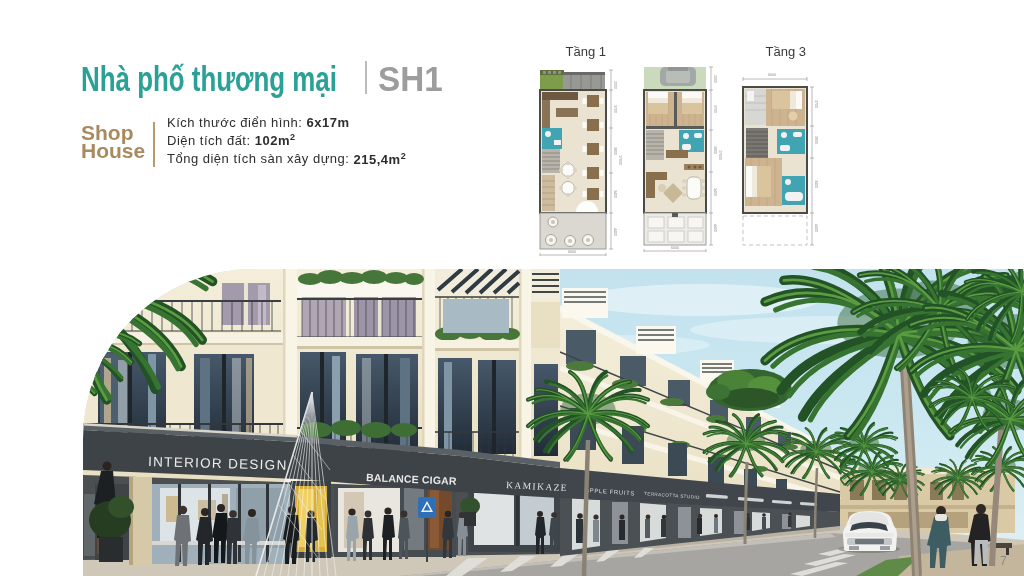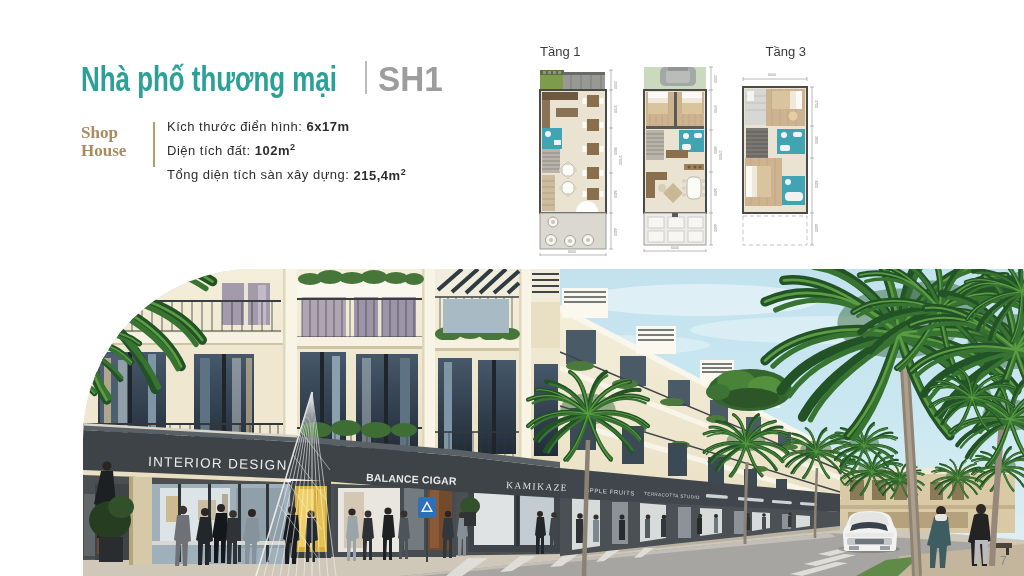--- a/index.html
+++ b/index.html
@@ -9,31 +9,31 @@
 </style>
 </head>
 <body>
 
 <div class="abs" style="left:81px;top:59px;font-size:35px;font-weight:bold;color:#2aa096;letter-spacing:0px;transform:scaleX(0.74);transform-origin:0 0;white-space:nowrap;">Nhà phố thương mại</div>
 
 <div class="abs" style="left:365px;top:61px;width:2px;height:33px;background:#bcbcbc;"></div>
 
 <div class="abs" style="left:378px;top:59px;font-size:35px;font-weight:bold;color:#9d9d9d;transform:scaleX(0.95);transform-origin:0 0;">SH1</div>
 
-<div class="abs" style="left:81px;top:124px;font-size:17px;font-weight:bold;color:#a98a5f;line-height:17.5px;font-family:Liberation Serif, serif;">Shop<br>House</div>
+<div class="abs" style="left:81px;top:124px;font-size:21px;font-weight:bold;color:#a98a5f;line-height:17.5px;">Shop<br>House</div>
 
 <div class="abs" style="left:153px;top:122px;width:2px;height:45px;background:#b99a6b;"></div>
 
-<div class="abs" style="left:167px;top:116px;font-size:13px;color:#2d2d2d;line-height:21px;letter-spacing:0.5px;">
+<div class="abs" style="left:167px;top:116px;font-size:13px;color:#2d2d2d;line-height:14px;letter-spacing:0.5px;">
   Kích thước điển hình: <b>6x17m</b><br>
   Diện tích đất: <b>102m<sup style="font-size:9px;">2</sup></b><br>
   Tổng diện tích sàn xây dựng: <b>215,4m<sup style="font-size:9px;">2</sup></b>
 </div>
 
-<div class="abs" style="left:540px;top:44px;width:66px;text-align:left;font-size:13px;color:#3a3a3a;">Tầng 1</div>
+<div class="abs" style="left:540px;top:44px;width:66px;text-align:right;font-size:13px;color:#3a3a3a;">Tầng 1</div>
 
 <div class="abs" style="left:644px;top:44px;width:62px;text-align:center;font-size:13px;color:#3a3a3a;margin-top:42px;">Tầng 2</div>
 
 <div class="abs" style="left:742px;top:44px;width:64px;text-align:right;font-size:13px;color:#3a3a3a;">Tầng 3</div>
 
 <svg class="abs" style="left:0;top:0;" width="1024" height="576" viewBox="0 0 1024 576">
   <g id="plans">
 
     <g id="plan1">
 

